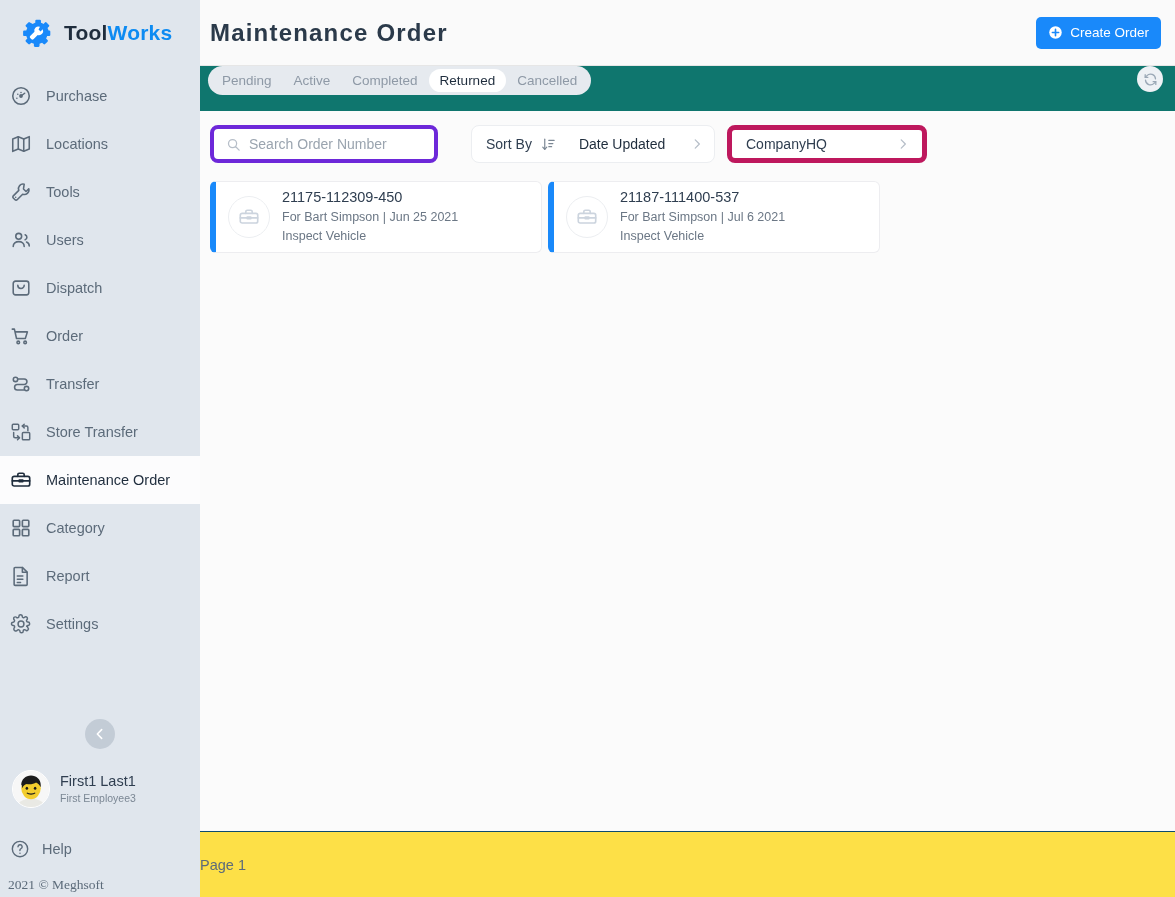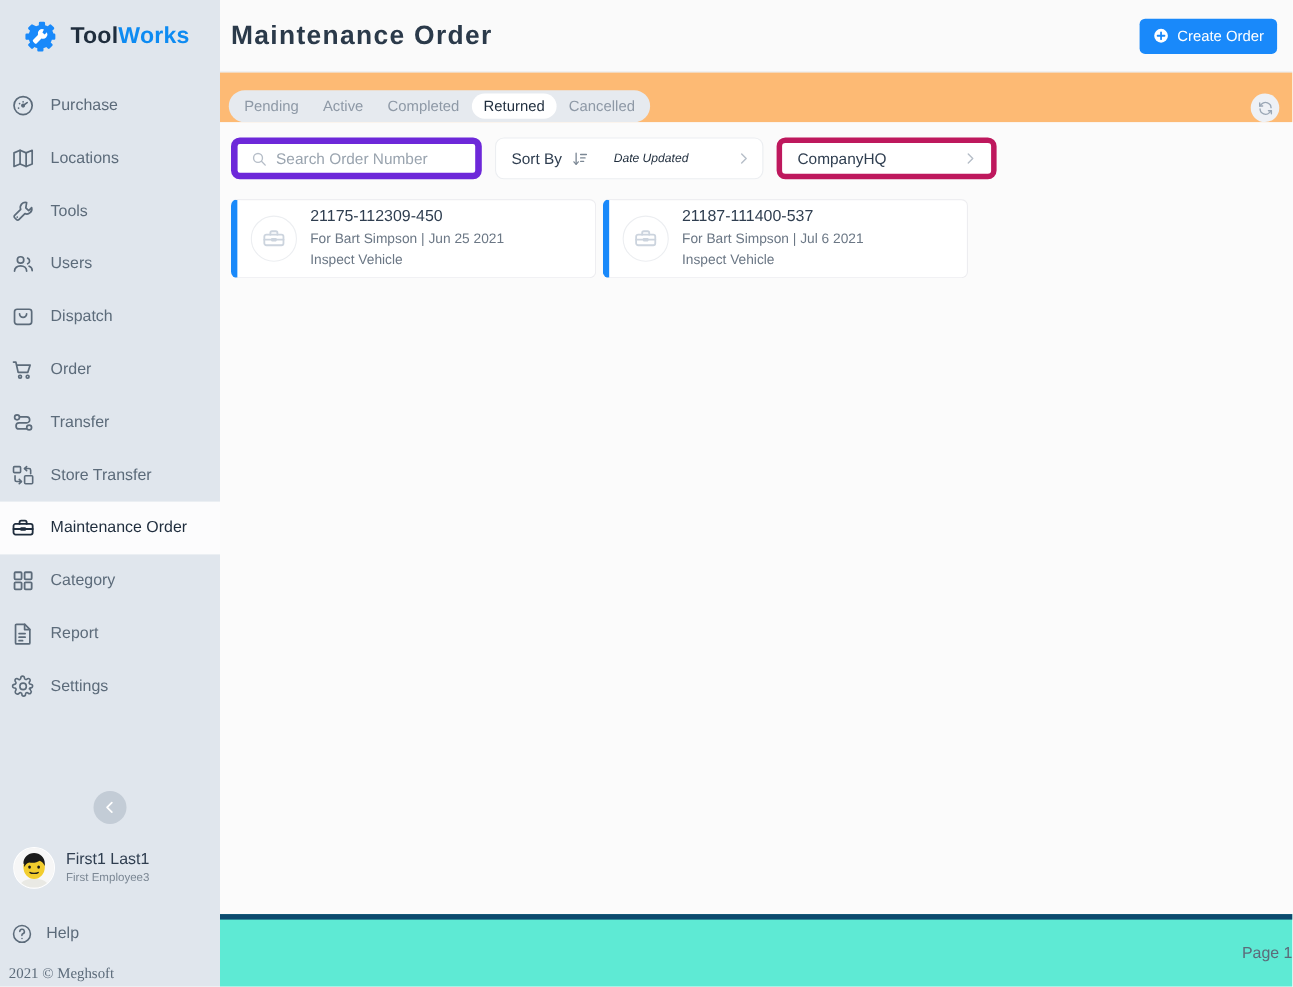--- a/index.html
+++ b/index.html
@@ -114,22 +114,22 @@
     background: #1989fa; color: #fff;
     border: none; border-radius: 5px;
     height: 32px; padding: 0 12px;
     display: inline-flex; align-items: center; gap: 7px;
     font-size: 13.5px; font-family: inherit;
     cursor: pointer; white-space: nowrap;
   }
   .create-btn svg { width: 15px; height: 15px; display:block; }
 
   .tabbar {
-    height: 45px; background: #fdba74;
-    display: flex; align-items: flex-end; justify-content: space-between;
+    height: 45px; background: #0f766e;
+    display: flex; align-items: flex-start; justify-content: space-between;
     padding: 0 12px 0 8px;
     flex: 0 0 45px;
   }
   .segmented {
     display: inline-flex; align-items: center;
     background: #e6eaef; border-radius: 16px;
     height: 29px; padding: 3px;
   }
   .seg {
     height: 23px; padding: 0 11px; border-radius: 13px;
@@ -146,42 +146,43 @@
   }
   .refresh-btn svg { width: 15px; height: 15px; color:#9aa7b5; display:block; }
 
   .filters {
     display: flex; align-items: center; gap: 12px;
     padding: 14px 0 10px 10px;
     flex: 0 0 auto;
   }
   .search-box {
     width: 228px; height: 38px;
-    background: #fff; border: 6px solid #6d28d9; border-radius: 8px;
+    background: #fff; border: 4px solid #6d28d9; border-radius: 8px;
     display: flex; align-items: center; gap: 8px;
     padding: 0 12px;
   }
   .search-box svg { width: 15px; height: 15px; color:#b6bec8; flex:0 0 15px; display:block; }
   .search-box input {
     border: none; outline: none; flex: 1 1 auto;
     font-size: 14px; font-family: inherit; color: #2f3e50;
     background: transparent; min-width: 0;
   }
   .search-box input::placeholder { color: #9aa4af; }
 
   .sort-box {
     height: 38px; min-width: 244px;
     background: #fff; border: 1px solid #eceef1; border-radius: 8px;
     display: flex; align-items: center; gap: 9px;
     padding: 0 10px 0 14px;
     cursor: pointer;
+    margin-left: 21px;
   }
   .sort-label { font-size: 14px; color: #2f3e50; white-space: nowrap; }
   .sort-box .sorticon { width:15px;height:15px;color:#7b8794;flex:0 0 15px;display:block; }
-  .sort-value { font-size: 11px; color: #1f2d3d; margin-left: 14px; white-space: nowrap; font-style: italic; }
+  .sort-value { font-size: 14px; color: #1f2d3d; margin-left: 14px; white-space: nowrap; }
   .chev { width: 14px; height: 14px; color: #b6bec8; margin-left: auto; flex:0 0 14px; display:block;}
 
   .company-box {
     height: 38px; width: 200px;
     background: #fff; border: 5px solid #be185d; border-radius: 8px;
     display: flex; align-items: center;
     padding: 0 12px 0 14px;
     cursor: pointer;
   }
   .company-value { font-size: 14px; color: #2f3e50; white-space: nowrap; }
@@ -212,23 +213,23 @@
     flex: 0 0 42px;
   }
   .card-icon svg { width: 22px; height: 22px; color: #ccd4de; display:block; }
   .card-body { min-width: 0; }
   .card-title { font-size: 14.5px; color: #2f3e50; line-height: 1.35; white-space: nowrap; }
   .card-sub { font-size: 12.5px; color: #6b7785; line-height: 1.5; white-space: nowrap; }
   .card-task { font-size: 12.5px; color: #6b7785; line-height: 1.5; white-space: nowrap; }
 
   .footer {
     height: 66px; flex: 0 0 66px;
-    border-top: 5px solid #0c4a6e;
-    background: #5eead4;
-    display: flex; align-items: center; justify-content: flex-end;
+    border-top: 1px solid #0c4a6e;
+    background: #fde047;
+    display: flex; align-items: center; justify-content: flex-start;
   }
   .footer-text { font-size: 14.5px; color: #5c6b7a; }
 </style>
 </head>
 <body>
 
 <div class="app">
 
   <aside class="sidebar">
 

